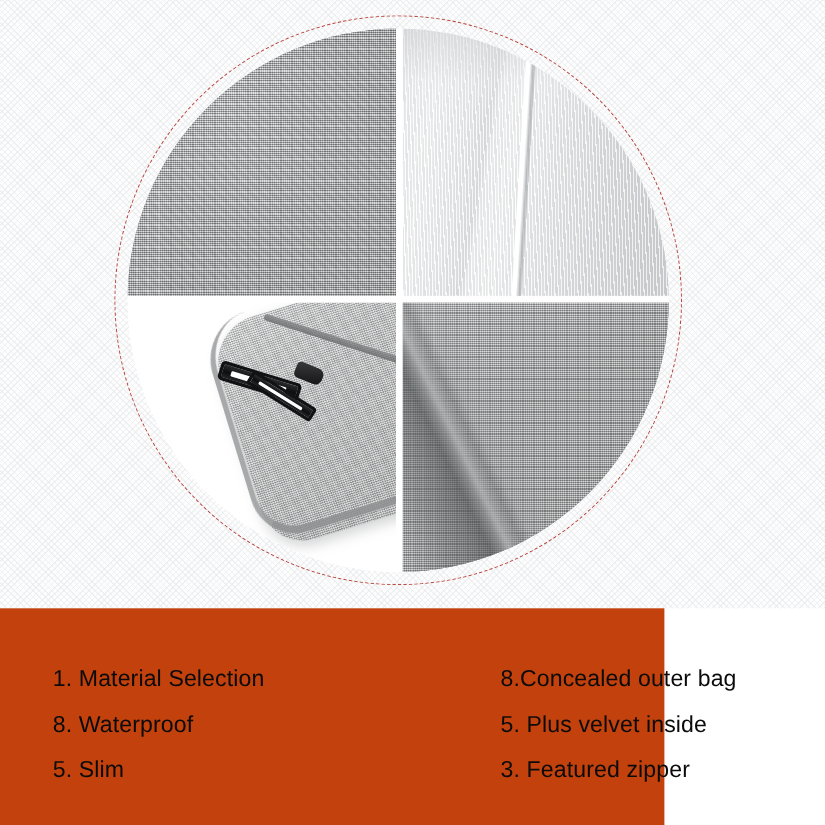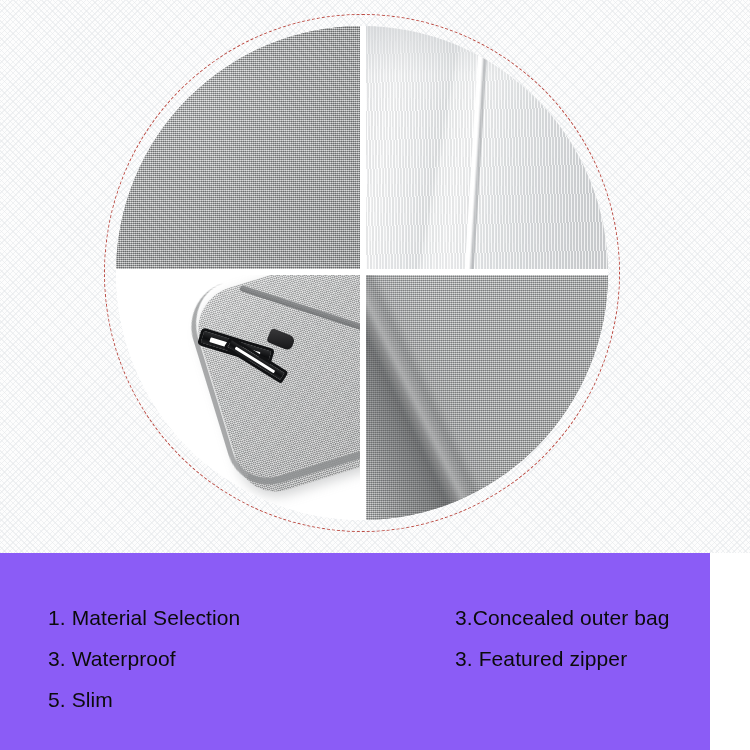--- a/index.html
+++ b/index.html
@@ -330,23 +330,23 @@
     width: 492px;
     height: 6px;
     background: #ffffff;
   }
 
   
   .captions {
     position: absolute;
     left: 0;
     top: 553px;
-    width: 710px;
+    width: 604px;
     height: 197px;
-    background: #8b5cf6;
+    background: #c2410c;
   }
   .caption-col {
     position: absolute;
     top: 44px;
   }
   .caption-col.left  { left: 48px;  width: 360px; }
   .caption-col.right { left: 455px; width: 290px; }
 
   .caption-item {
     font-size: 21px;
@@ -392,22 +392,23 @@
       <div class="fold-highlight"></div>
     </div>
 
     <div class="gutter-v"></div>
     <div class="gutter-h"></div>
   </div>
 
   <div class="captions">
     <div class="caption-col left">
       <div class="caption-item">1. Material Selection</div>
-      <div class="caption-item">3. Waterproof</div>
+      <div class="caption-item">8. Waterproof</div>
       <div class="caption-item">5. Slim</div>
     </div>
     <div class="caption-col right">
-      <div class="caption-item">3.Concealed outer bag</div>
+      <div class="caption-item">8.Concealed outer bag</div>
+      <div class="caption-item">5. Plus velvet inside</div>
       <div class="caption-item">3. Featured zipper</div>
     </div>
   </div>
 
 </div>
 
 </body></html>

